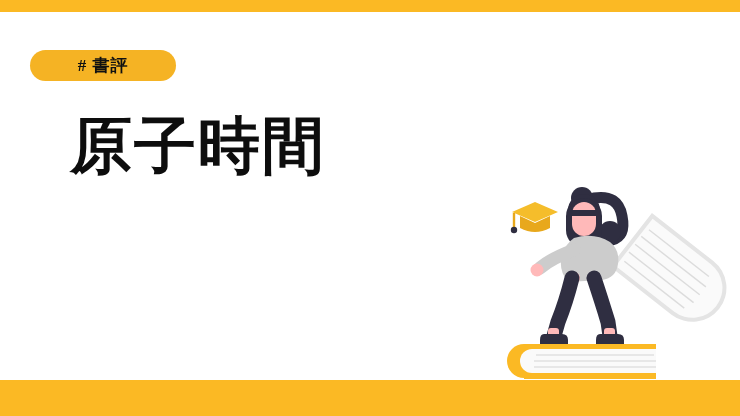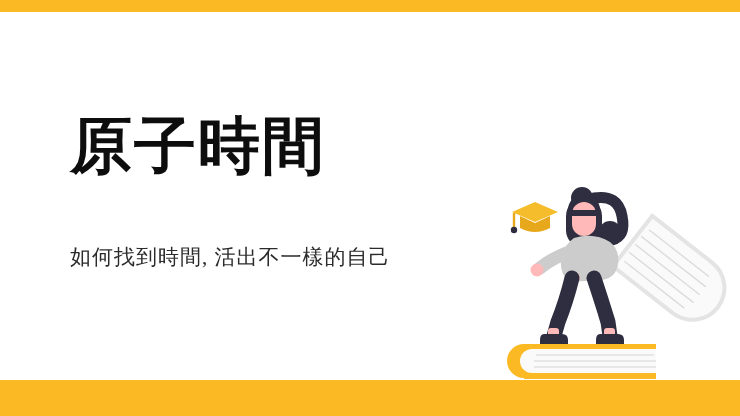--- a/index.html
+++ b/index.html
@@ -93,24 +93,26 @@
   .illustration svg { display: block; }
 </style>
 </head>
 <body>
 
 <div class="slide">
 
   <div class="bar-top"></div>
   <div class="bar-bottom"></div>
 
+  <div class="tag-badge">
+    <span class="tag-badge-label"># 書評</span>
+  </div>
 
   <div class="title">原子時間</div>
 
-  <div class="subtitle">如何找到時間, 活出不一樣的自己</div>
 
   <div class="illustration">
     <svg width="250" height="205" viewBox="0 0 250 205" xmlns="http://www.w3.org/2000/svg">
 
       <g>
         <g transform="rotate(38 150 110)">
           <path d="M112 42 h78 a34 34 0 0 1 0 68 h-78 z" fill="#E4E4E4"></path>
           <path d="M116 46 h74 a30 30 0 0 1 0 60 h-74 z" fill="#FAFAFA"></path>
           <g stroke="#DCDCDC" stroke-width="1.4">
             <line x1="120" y1="57" x2="196" y2="57"></line>

